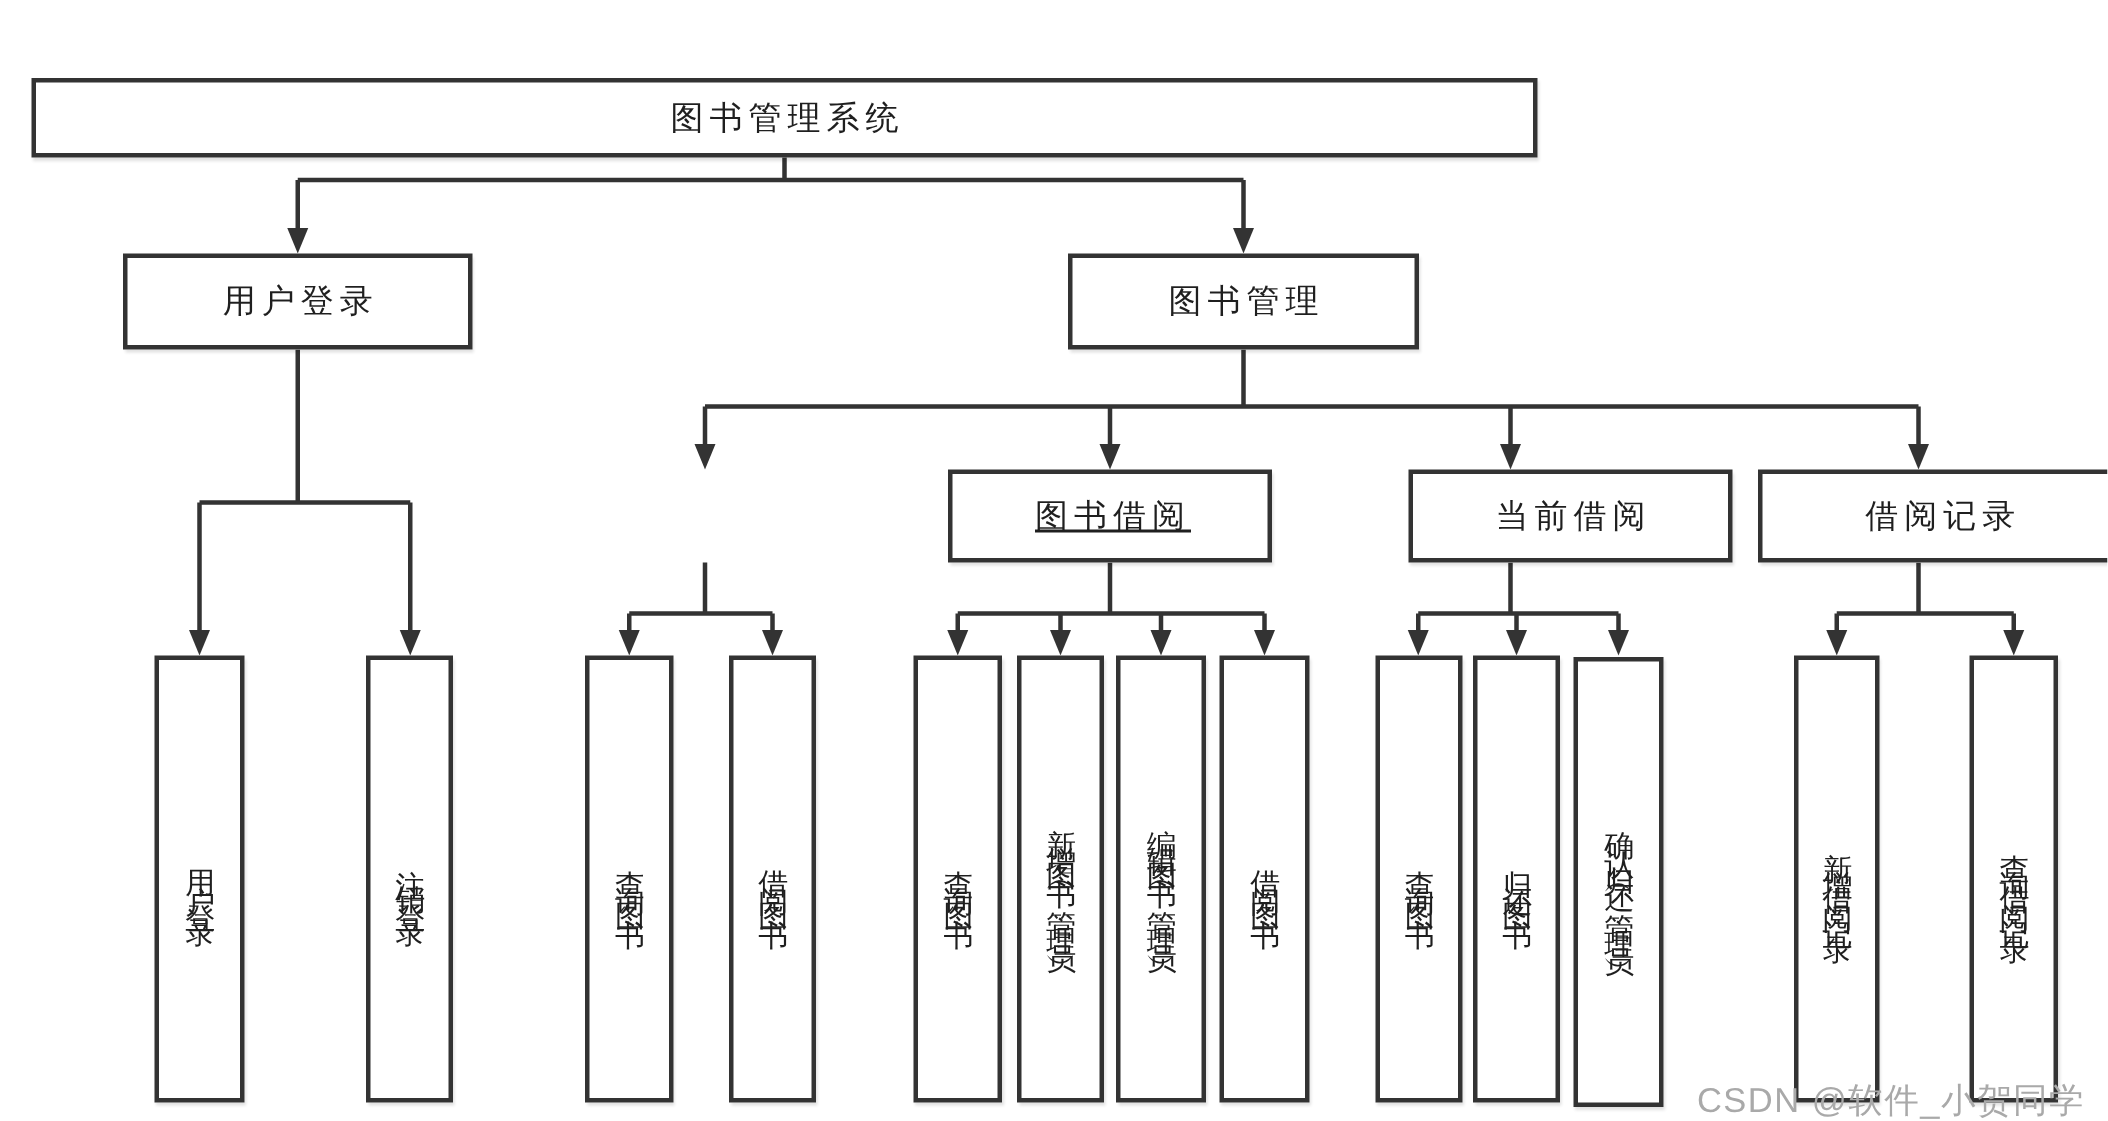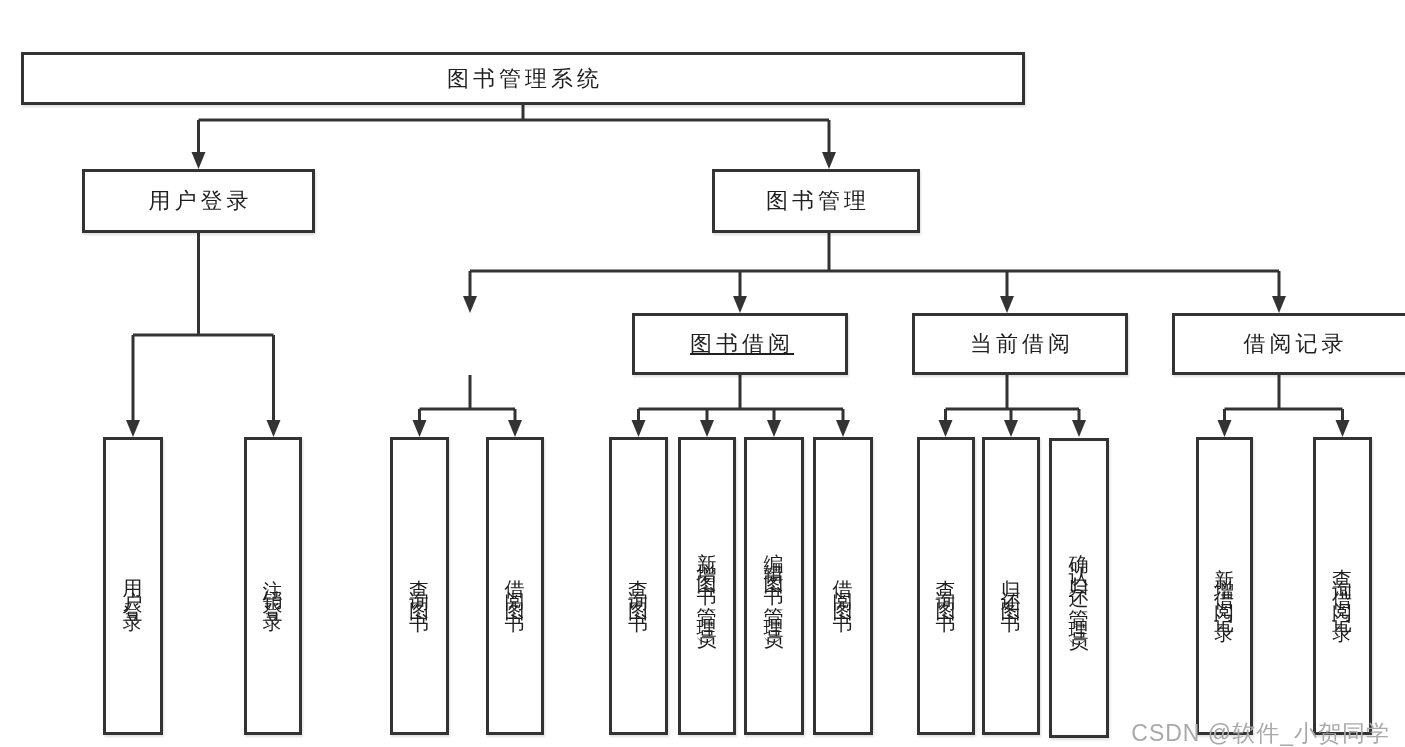--- a/index.html
+++ b/index.html
@@ -104,28 +104,28 @@
     </g>
   </svg>
 
   <div class="node" style="left:21px; top:13px; width:1004px; height:53px;margin-top:39px;">
     <span class="hlabel">图书管理系统</span>
   </div>
 
   <div class="node" style="left:82px; top:169px; width:233px; height:64px;">
     <span class="hlabel">用户登录</span>
   </div>
-  <div class="node" style="left:712px; top:169px; width:208px; height:64px;">
+  <div class="node" style="left:712px; top:169px; width:234px; height:64px;">
     <span class="hlabel">图书管理</span>
   </div>
 
   <div class="node" style="left:632px; top:313px; width:216px; height:62px;text-decoration:underline;">
     <span class="hlabel">图书借阅</span>
   </div>
-  <div class="node" style="left:912px; top:313px; width:216px; height:62px;">
+  <div class="node" style="left:939px; top:313px; width:216px; height:62px;">
     <span class="hlabel">当前借阅</span>
   </div>
   <div class="node" style="left:1172px; top:313px; width:243px; height:62px;">
     <span class="hlabel">借阅记录</span>
   </div>
 
   <div class="node leaf" style="left:103px; top:437px; width:60px; height:298px;">
     <span class="vlabel">用户登录</span>
   </div>
   <div class="node leaf" style="left:244px; top:437px; width:58px; height:298px;">

